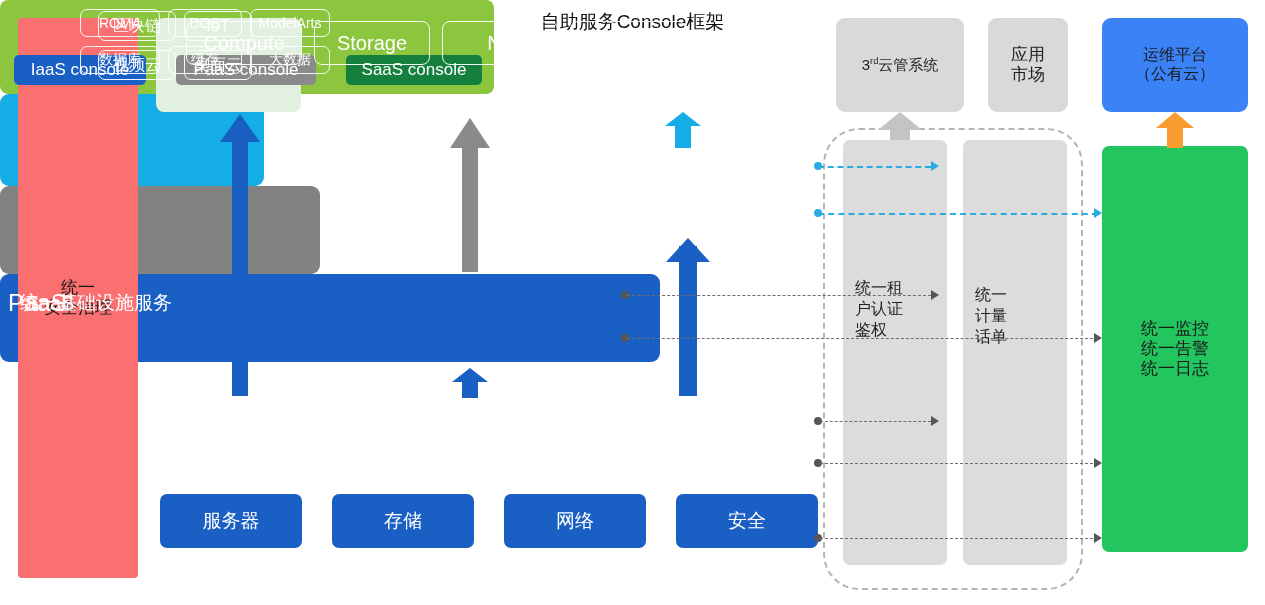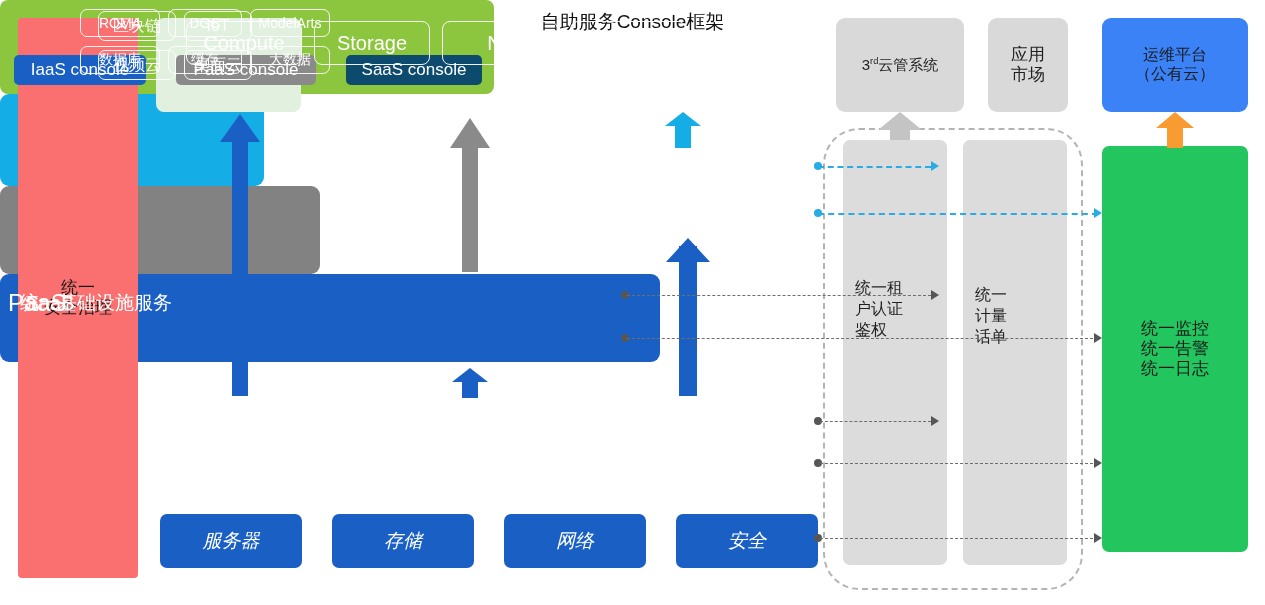--- a/index.html
+++ b/index.html
@@ -12,21 +12,21 @@
 
   
   #apigw{left:156px;top:18px;width:145px;height:94px;background:#e2f0df;color:#1f1f1f;font-size:18px;border-radius:8px;}
 
   
   #green{left:322px;top:18px;width:494px;height:94px;background:#8cc63e;border-radius:8px;display:block;}
   #greenTitle{position:absolute;left:0;top:0;width:100%;height:44px;display:flex;align-items:center;justify-content:center;color:#111;font-size:19px;}
   .consolePill{position:absolute;top:70px;transform:translateY(-50%);height:30px;border-radius:5px;display:flex;align-items:center;justify-content:center;color:#fff;font-size:17px;padding:15px 10px;box-sizing:border-box;}
   #pill0{left:14px;width:132px;background:#1a5fc4;}
   #pill1{left:176px;width:140px;background:#8a8a8a;}
-  #pill2{left:346px;width:136px;background:#0c4a6e;}
+  #pill2{left:346px;width:136px;background:#15803d;}
 
   
   #g3rd{left:836px;top:18px;width:128px;height:94px;background:#d9d9d9;color:#1f1f1f;font-size:15px;border-radius:9px;}
   #gapp{left:988px;top:18px;width:80px;height:94px;background:#d9d9d9;color:#1f1f1f;font-size:17px;border-radius:9px;}
   sup{font-size:0.62em;vertical-align:super;}
 
   
   #orangeTop{left:1102px;top:18px;width:146px;height:94px;background:#3b82f6;color:#1a1a1a;font-size:16px;border-radius:9px;}
   #orangeBody{left:1102px;top:146px;width:146px;height:406px;background:#22c55e;color:#1a1a1a;font-size:17px;border-radius:7px;}
 
@@ -53,21 +53,21 @@
   
   #infra{left:158px;top:396px;width:660px;height:88px;background:#1a5fc4;border-radius:9px;display:block;}
   #infraLabel{position:absolute;left:12px;top:50%;transform:translateY(-50%);width:168px;text-align:center;color:#fff;font-size:19px;}
   .infraChip{position:absolute;top:21px;height:44px;border:1.7px solid rgba(255,255,255,.93);border-radius:8px;display:flex;align-items:center;justify-content:center;color:#fff;font-size:20px;box-sizing:border-box;}
   #ic0{left:186px;width:116px;}
   #ic1{left:314px;width:116px;}
   #ic2{left:442px;width:116px;padding-left:48px;}
   #ic3{left:570px;width:116px;}
 
   
-  .btmBox{position:absolute;top:514px;height:54px;background:#1a5fc4;color:#fff;font-size:19px;border-radius:7px;display:flex;align-items:center;justify-content:center;font-style:italic;}
+  .btmBox{position:absolute;top:494px;height:54px;background:#1a5fc4;color:#fff;font-size:19px;border-radius:7px;display:flex;align-items:center;justify-content:center;}
   #bb0{left:160px;width:142px;}
   #bb1{left:332px;width:142px;}
   #bb2{left:504px;width:142px;}
   #bb3{left:676px;width:142px;}
 
   
   #dashCtr{position:absolute;left:823px;top:128px;width:260px;height:462px;border:2.5px dashed #b4b4b4;border-radius:36px;box-sizing:border-box;}
   .grayCol{position:absolute;background:#dcdcdc;border-radius:7px;}
   #gc0{left:843px;top:140px;width:104px;height:425px;}
   #gc1{left:963px;top:140px;width:104px;height:425px;}

